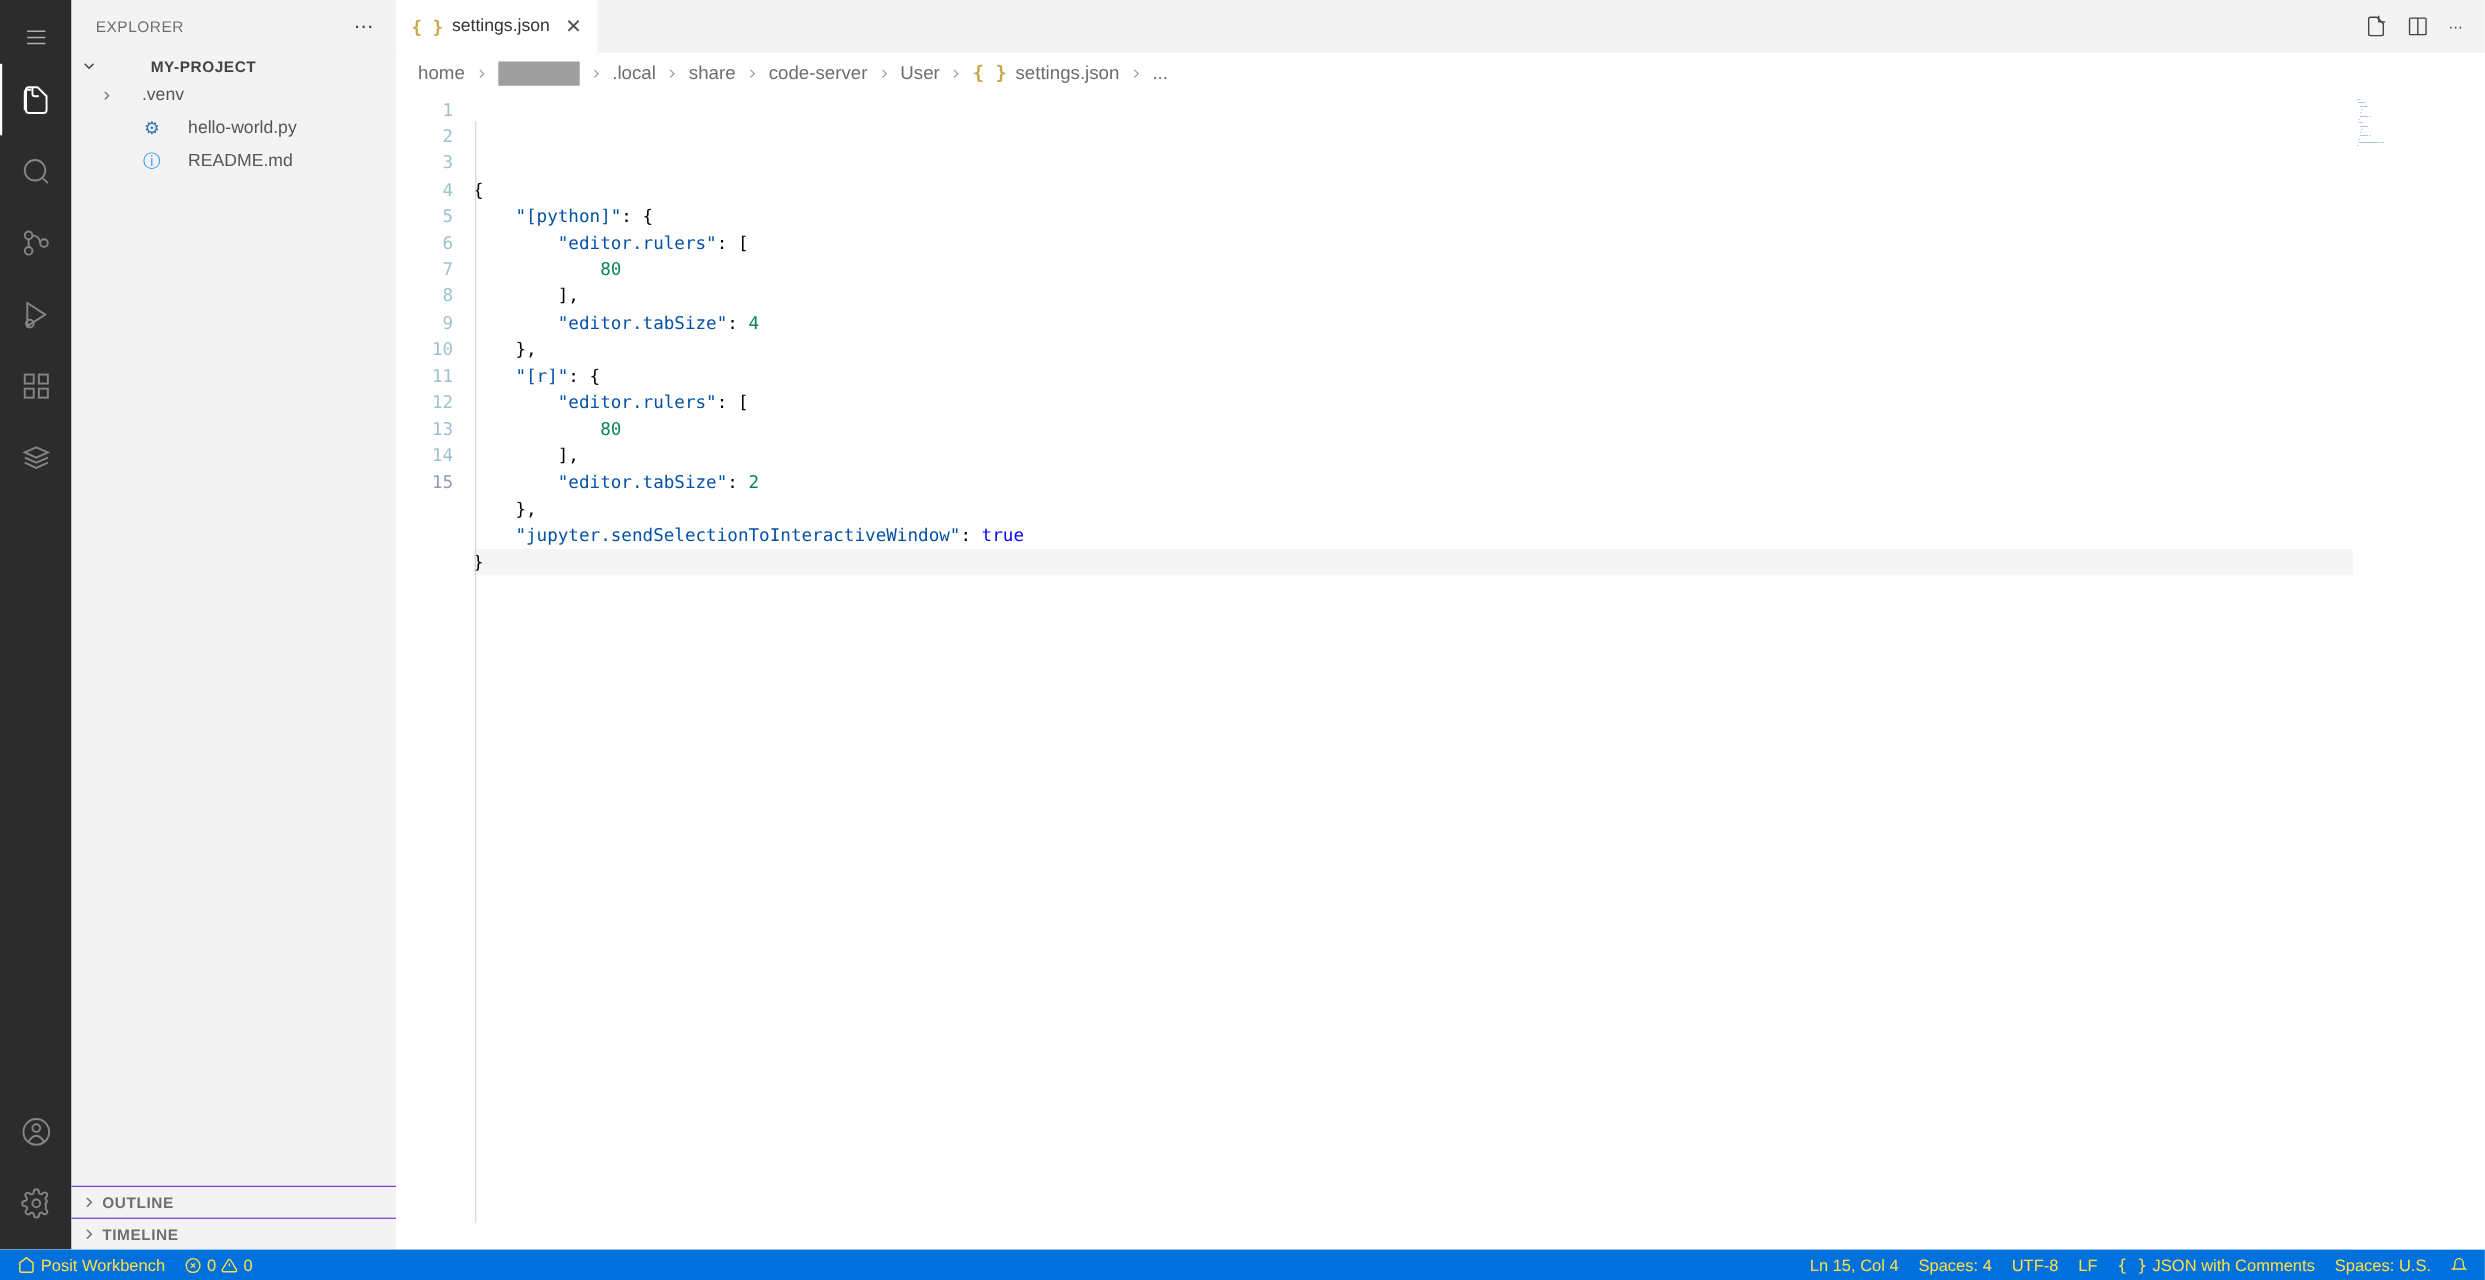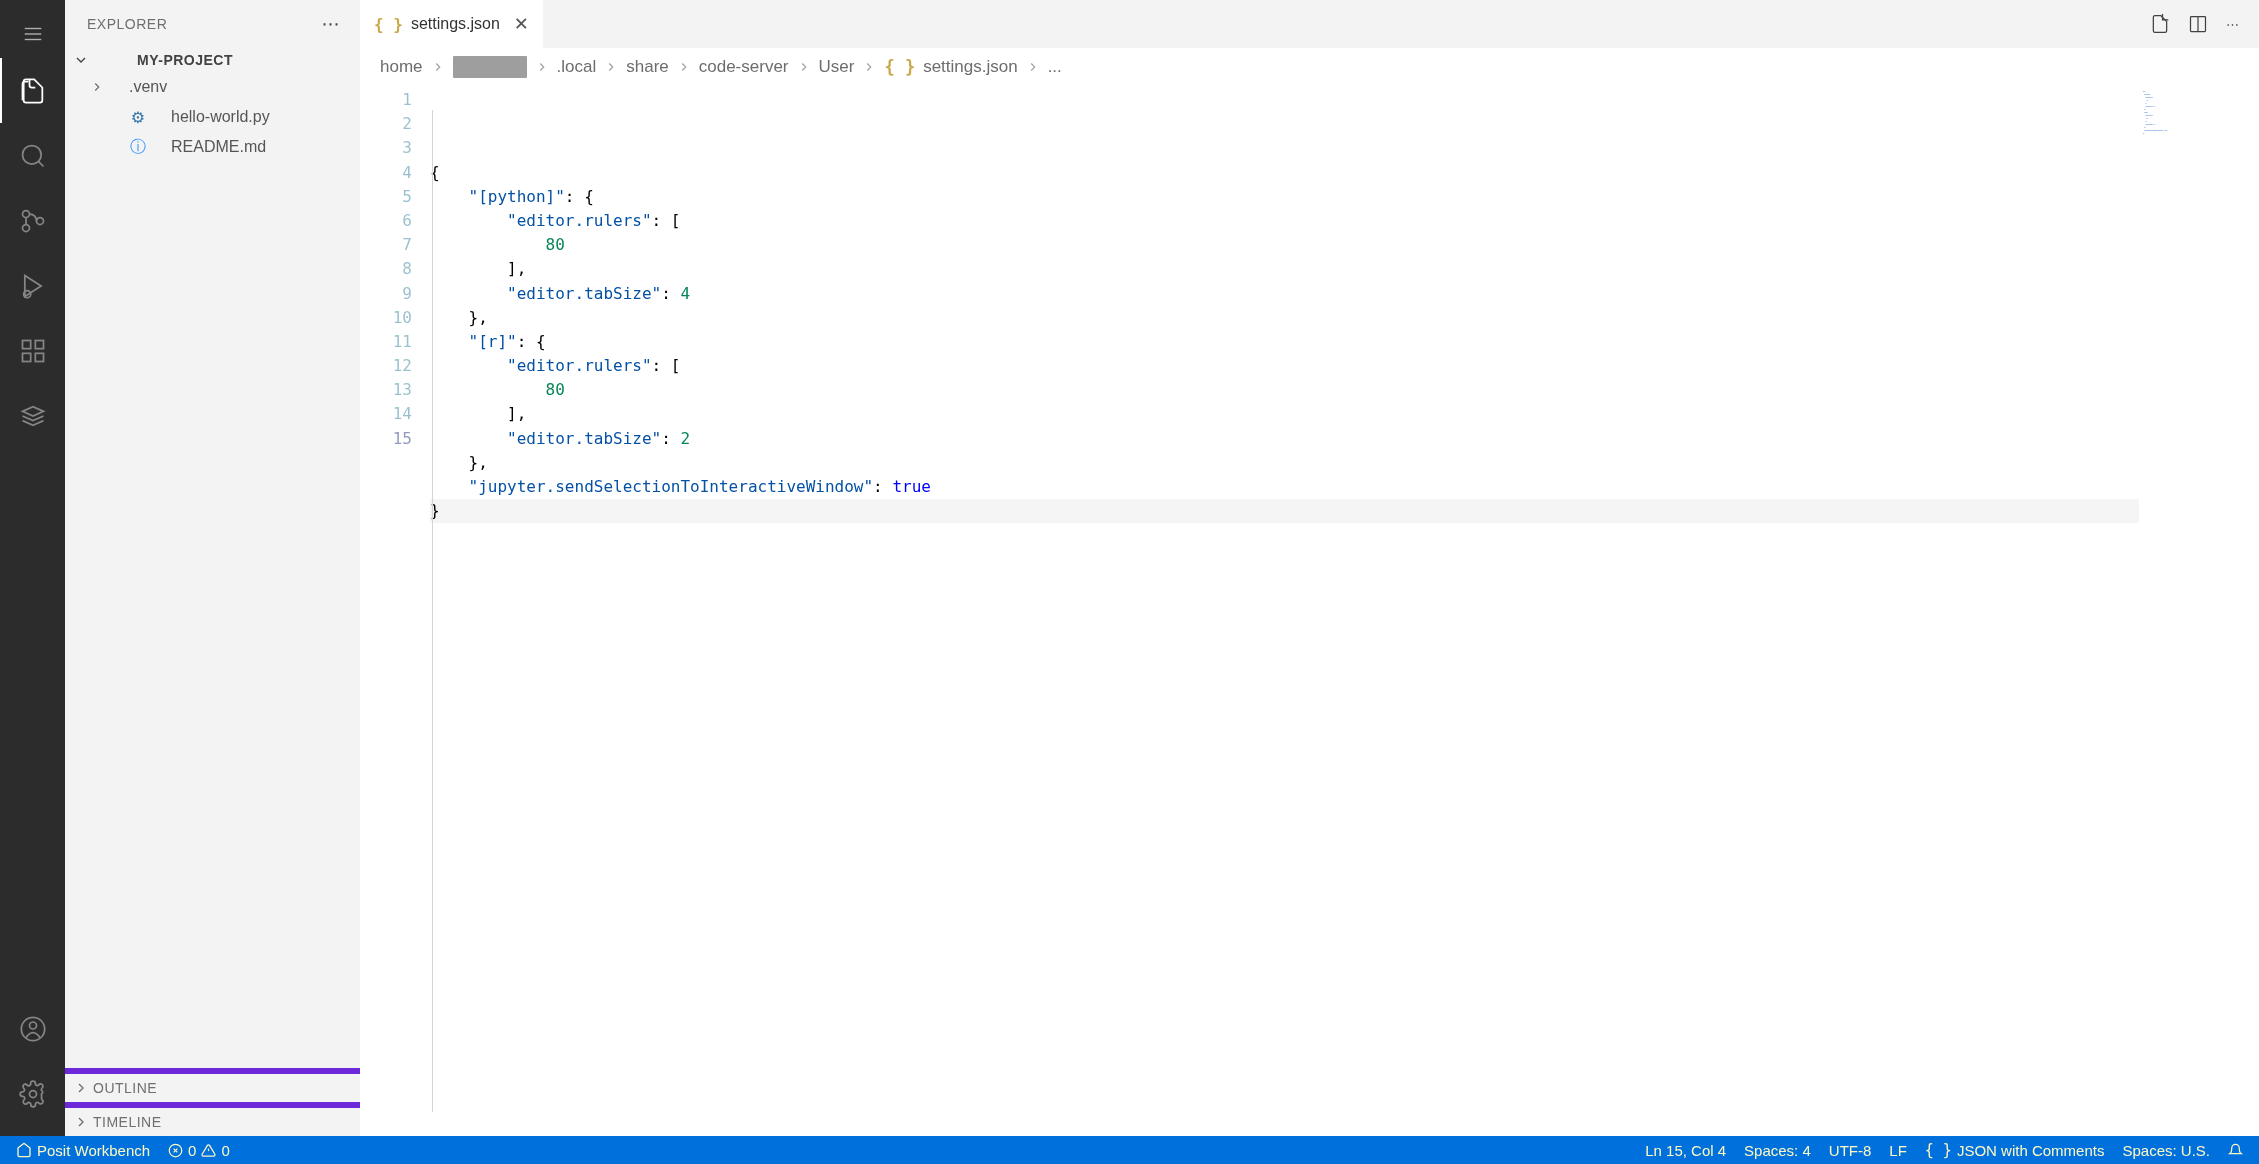--- a/index.html
+++ b/index.html
@@ -113,23 +113,23 @@
 .tree-item .ficon { width: 18px; display: inline-flex; justify-content:center; }
 .sidebar-bottom {
   margin-top: auto;
 }
 .collapsible {
   display: flex;
   align-items: flex-end;
   padding: 6px 8px;
   font-size: 14px;
   letter-spacing: 0.5px;
-  font-weight: 400;
+  font-weight: 700;
   color: #6f6f6f;
-  border-top: 6px solid #6d28d9;
+  border-top: 1px solid #6d28d9;
   cursor: pointer;
 }
 
 .main {
   flex: 1;
   display: flex;
   flex-direction: column;
   background: #ffffff;
   overflow: hidden;
 }
@@ -230,21 +230,21 @@
   font-size: 2px;
   line-height: 3px;
   color: #5a8bd6;
   white-space: pre;
   font-family: monospace;
 }
 
 .status-bar {
   height: 28px;
   background: #0071dc;
-  color: #fef9c3;
+  color: #fde047;
   display: flex;
   align-items: center;
   padding: 0 12px;
   font-size: 15px;
   gap: 10px;
 }
 .status-bar .sb-item {
   display: flex;
   align-items: center;
   gap: 5px;

